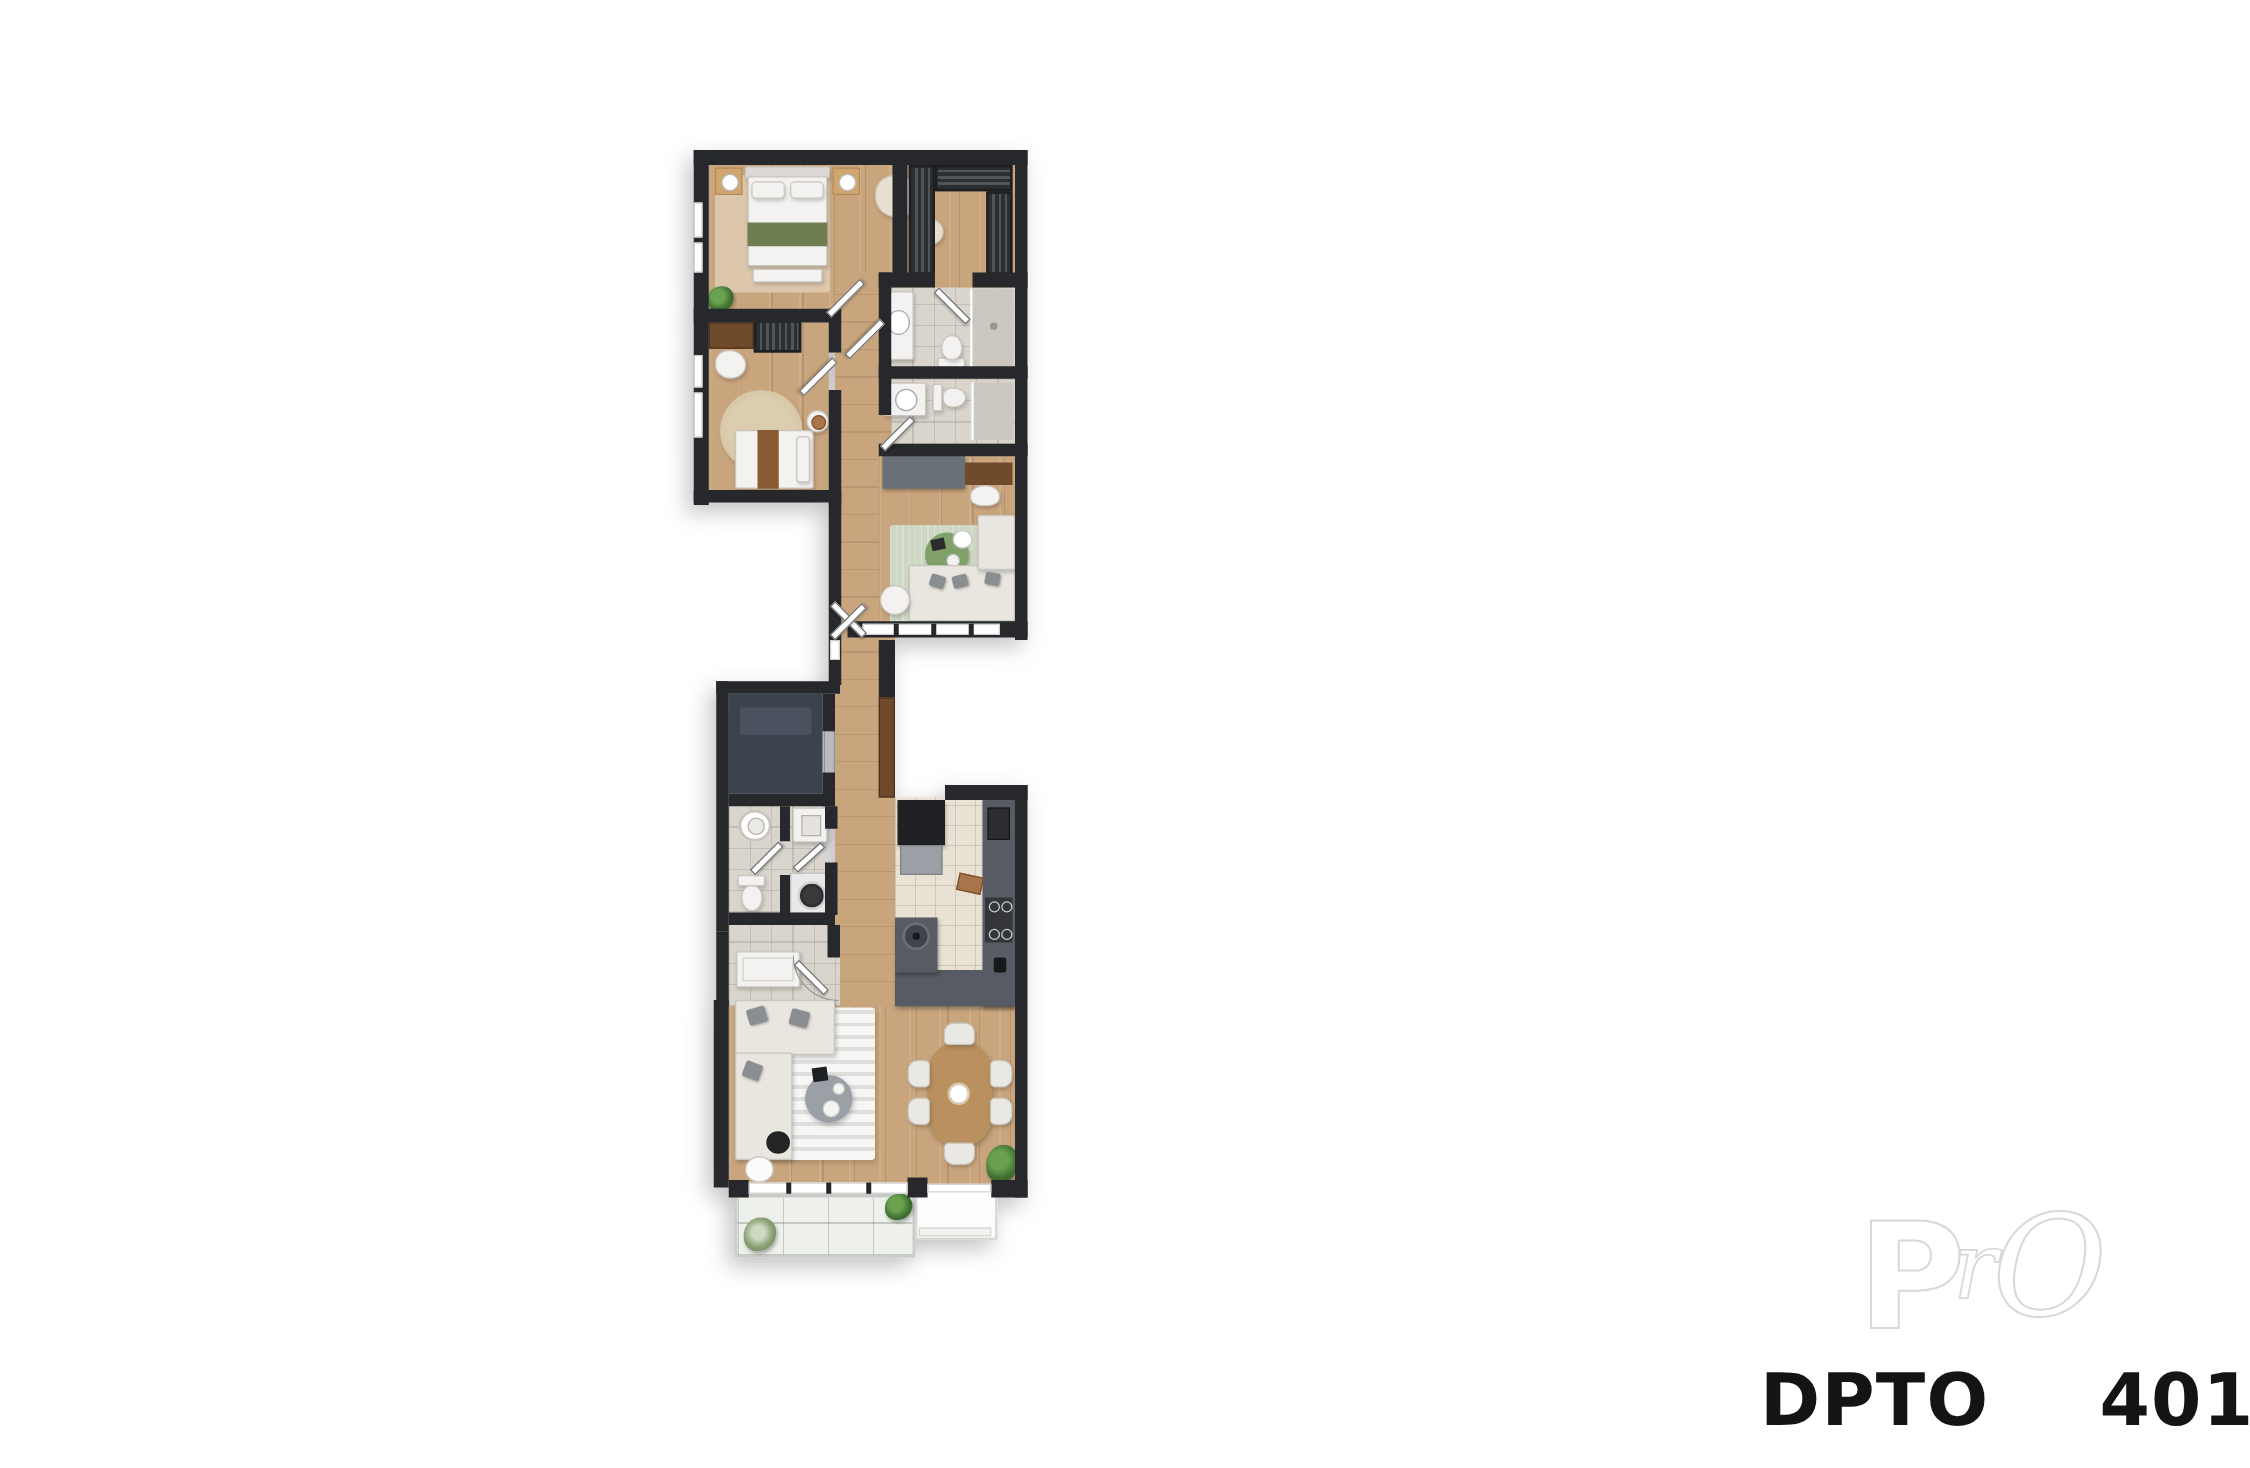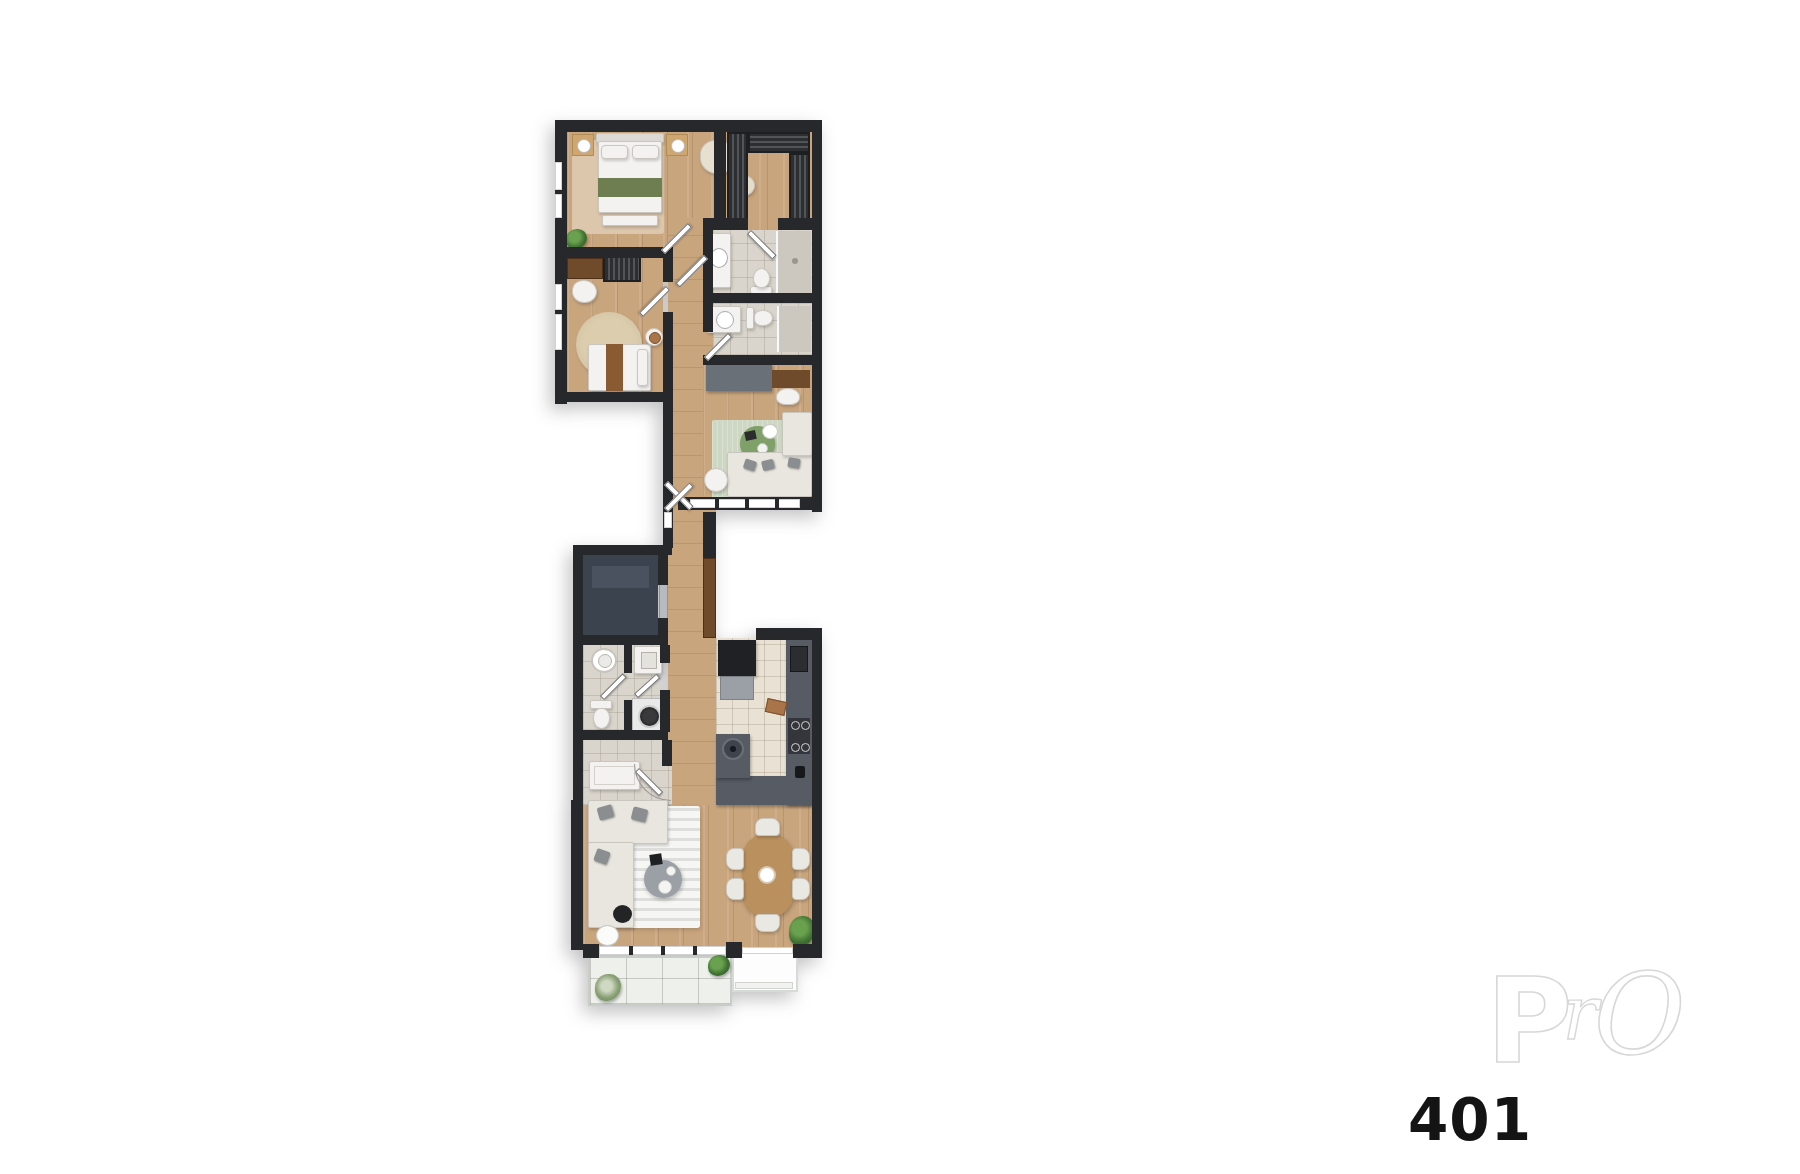--- a/index.html
+++ b/index.html
@@ -252,15 +252,16 @@
     <div class="door" style="left:636px;top:693px;width:30px;transform:rotate(-42deg);"></div>
     <div class="door" style="left:637px;top:767px;width:34px;transform:rotate(45deg);"></div>
   </div>
 
   <div id="watermark">
     <span class="wm-p">P</span>
     <span class="wm-r">r</span>
     <span class="wm-o">O</span>
   </div>
   <div id="unit-label">
+    <span>DPTO</span>
     <span>401</span>
   </div>
 </div>
 
 </body></html>

